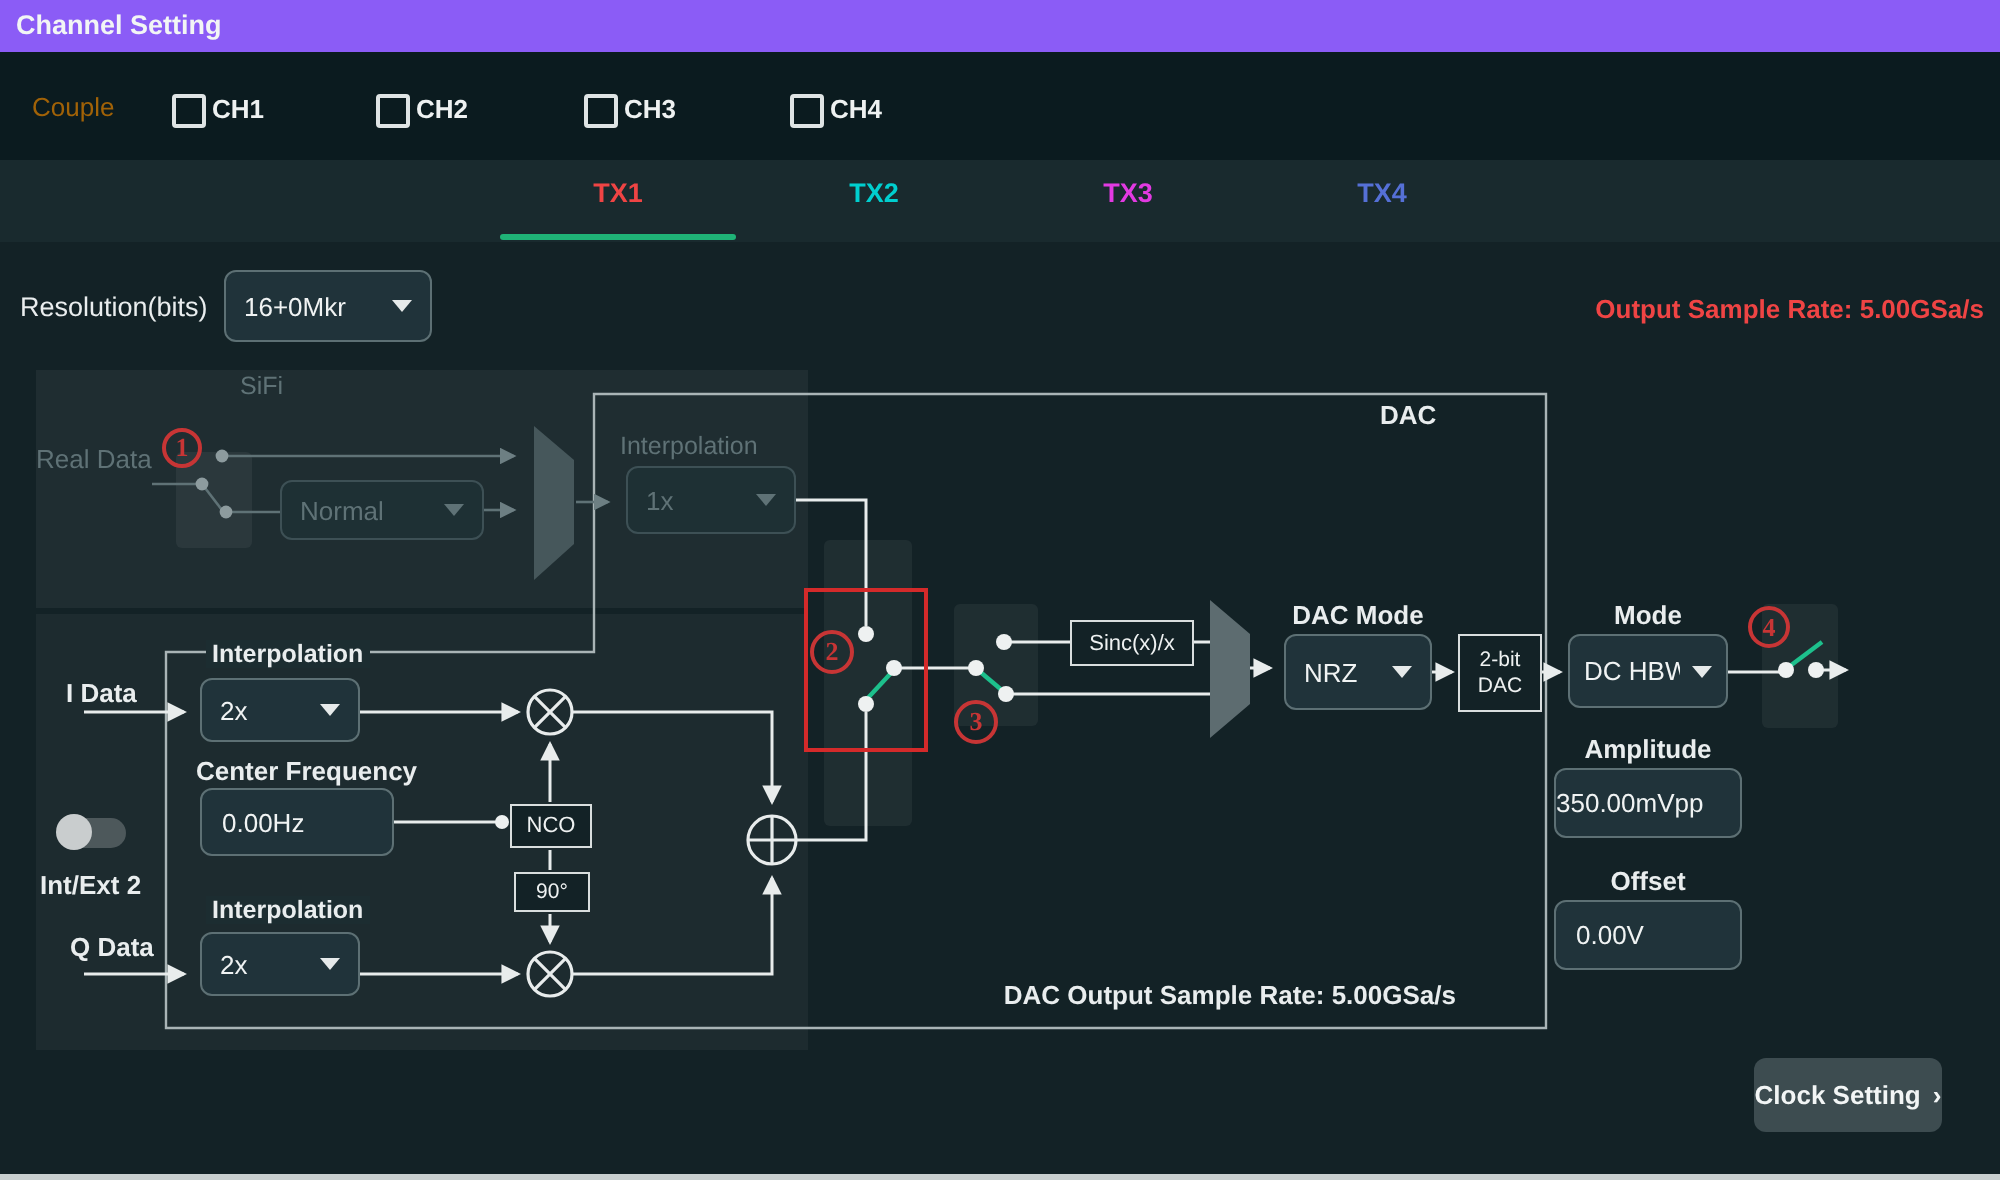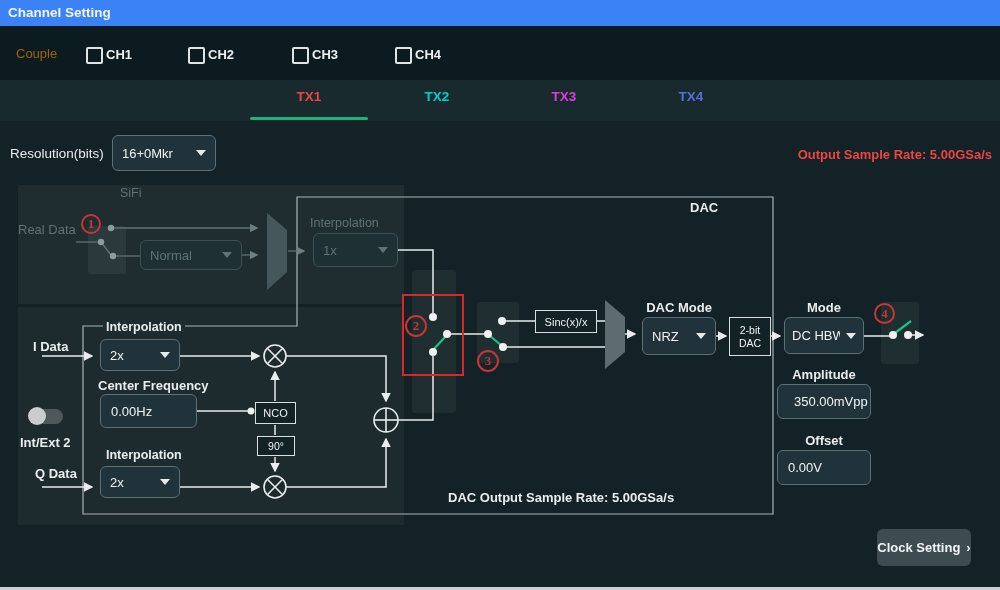--- a/index.html
+++ b/index.html
@@ -3,21 +3,21 @@
 <meta charset="utf-8">
 <style>
   html,body{margin:0;padding:0;background:#000;}
   #screen{
     position:relative;width:1000px;height:590px;overflow:hidden;
     background:#132226;font-family:"Liberation Sans",sans-serif;
     color:#e9edee;-webkit-font-smoothing:antialiased;
   }
   .abs{position:absolute;}
   
-  .titlebar{left:0;top:0;width:1000px;height:26px;background:#3b82f6;}
+  .titlebar{left:0;top:0;width:1000px;height:26px;background:#8b5cf6;}
   .titlebar .t{position:absolute;left:8px;top:0;line-height:26px;font-size:13.5px;font-weight:bold;color:#f2f5f5;}
   .couple-row{left:0;top:26px;width:1000px;height:54px;background:#0b1b1f;}
   .couple-label{font-size:13px;color:#a16207;}
   .checkbox{width:13px;height:13px;border:2px solid #dfe4e4;border-radius:2px;background:transparent;}
   .cb-label{font-size:13px;font-weight:bold;color:#eef1f1;}
   .tabband{left:0;top:80px;width:1000px;height:41px;background:#192a2e;}
   .tab{position:absolute;top:0;width:100px;height:38px;text-align:center;line-height:34px;font-size:13.5px;font-weight:bold;cursor:default;}
   .tab-tx1{color:#ef4444;} .tab-tx2{color:#00cfcf;} .tab-tx3{color:#e23ae2;} .tab-tx4{color:#5570d6;}
   .tab-underline{position:absolute;left:250px;top:37px;width:118px;height:3px;background:#1fb377;border-radius:2px;}
   
@@ -212,21 +212,21 @@
   </div>
   <div class="abs label center" style="left:642px;top:300px;width:74px;">DAC Mode</div>
   <div class="abs dropdown" style="left:642px;top:317px;width:74px;height:38px;">
     <span class="dd-label">NRZ</span>
     <span class="dd-caret"></span>
   </div>
   <div class="abs wbox" style="left:729px;top:317px;width:42px;height:39px;flex-direction:column;font-size:10.5px;line-height:1.15;">
     <span>2-bit</span>
     <span>DAC</span>
   </div>
-  <div class="abs label" style="left:448px;top:490px;width:280px;text-align:left;font-weight:600;">DAC Output Sample Rate: 5.00GSa/s</div>
+  <div class="abs label" style="left:448px;top:490px;width:280px;text-align:right;font-weight:600;">DAC Output Sample Rate: 5.00GSa/s</div>
 
   <div class="abs label" style="left:33px;top:339px;">I Data</div>
   <div class="abs label" style="left:103px;top:320px;font-size:12.5px;background:#1c2d31;padding:0 3px;">Interpolation</div>
   <div class="abs dropdown" style="left:100px;top:339px;width:80px;height:32px;">
     <span class="dd-label">2x</span>
     <span class="dd-caret"></span>
   </div>
 
   <div class="abs label" style="left:98px;top:378px;">Center Frequency</div>
   <div class="abs field" style="left:100px;top:394px;width:97px;height:34px;">
@@ -256,21 +256,21 @@
   <div class="abs ann" style="left:405px;top:315px;width:22px;height:22px;">2</div>
   <div class="abs ann" style="left:477px;top:350px;width:22px;height:22px;">3</div>
   <div class="abs ann" style="left:874px;top:303px;width:21px;height:21px;">4</div>
 
   <div class="abs label center" style="left:784px;top:300px;width:80px;">Mode</div>
   <div class="abs dropdown" style="left:784px;top:317px;width:80px;height:37px;padding:0 7px;">
     <span class="dd-label">DC HBW</span>
     <span class="dd-caret"></span>
   </div>
   <div class="abs label center" style="left:777px;top:367px;width:94px;">Amplitude</div>
-  <div class="abs field" style="left:777px;top:384px;width:94px;height:35px;padding:0 16px;">
+  <div class="abs field" style="left:777px;top:384px;width:94px;height:35px;padding:0 0;">
     <span>350.00mVpp</span>
   </div>
   <div class="abs label center" style="left:777px;top:433px;width:94px;">Offset</div>
   <div class="abs field" style="left:777px;top:450px;width:94px;height:35px;">
     <span>0.00V</span>
   </div>
 
   <div class="abs btn" style="left:877px;top:529px;width:94px;height:37px;">
     <span>Clock Setting</span>
     <span class="chev">›</span>

